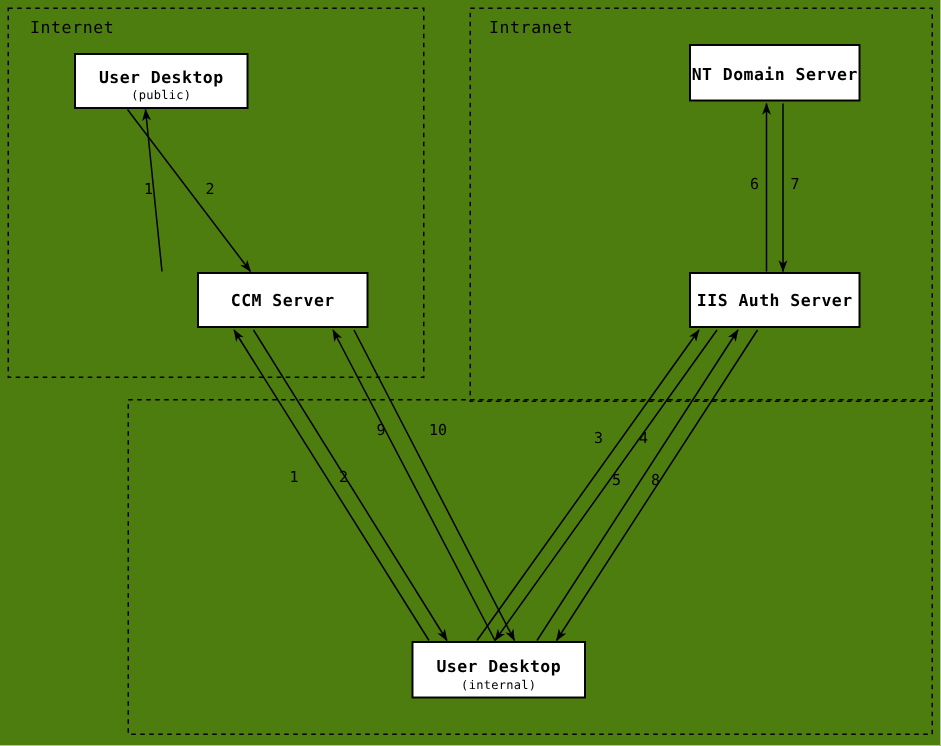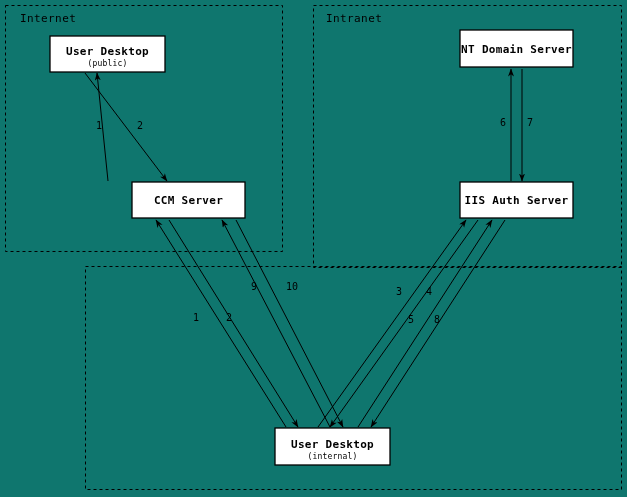--- a/index.html
+++ b/index.html
@@ -8,21 +8,21 @@
     padding: 0;
     background: #ffffff;
   }
   body {
     font-family: "DejaVu Sans Mono", "Liberation Mono", monospace;
   }
   #diagram-root {
     position: relative;
     width: 627px;
     height: 497px;
-    background: #0f766e;
+    background: #4d7c0f;
     overflow: hidden;
   }
   #diagram-svg {
     position: absolute;
     left: 0;
     top: 0;
     width: 627px;
     height: 497px;
   }
   .zone-label {

